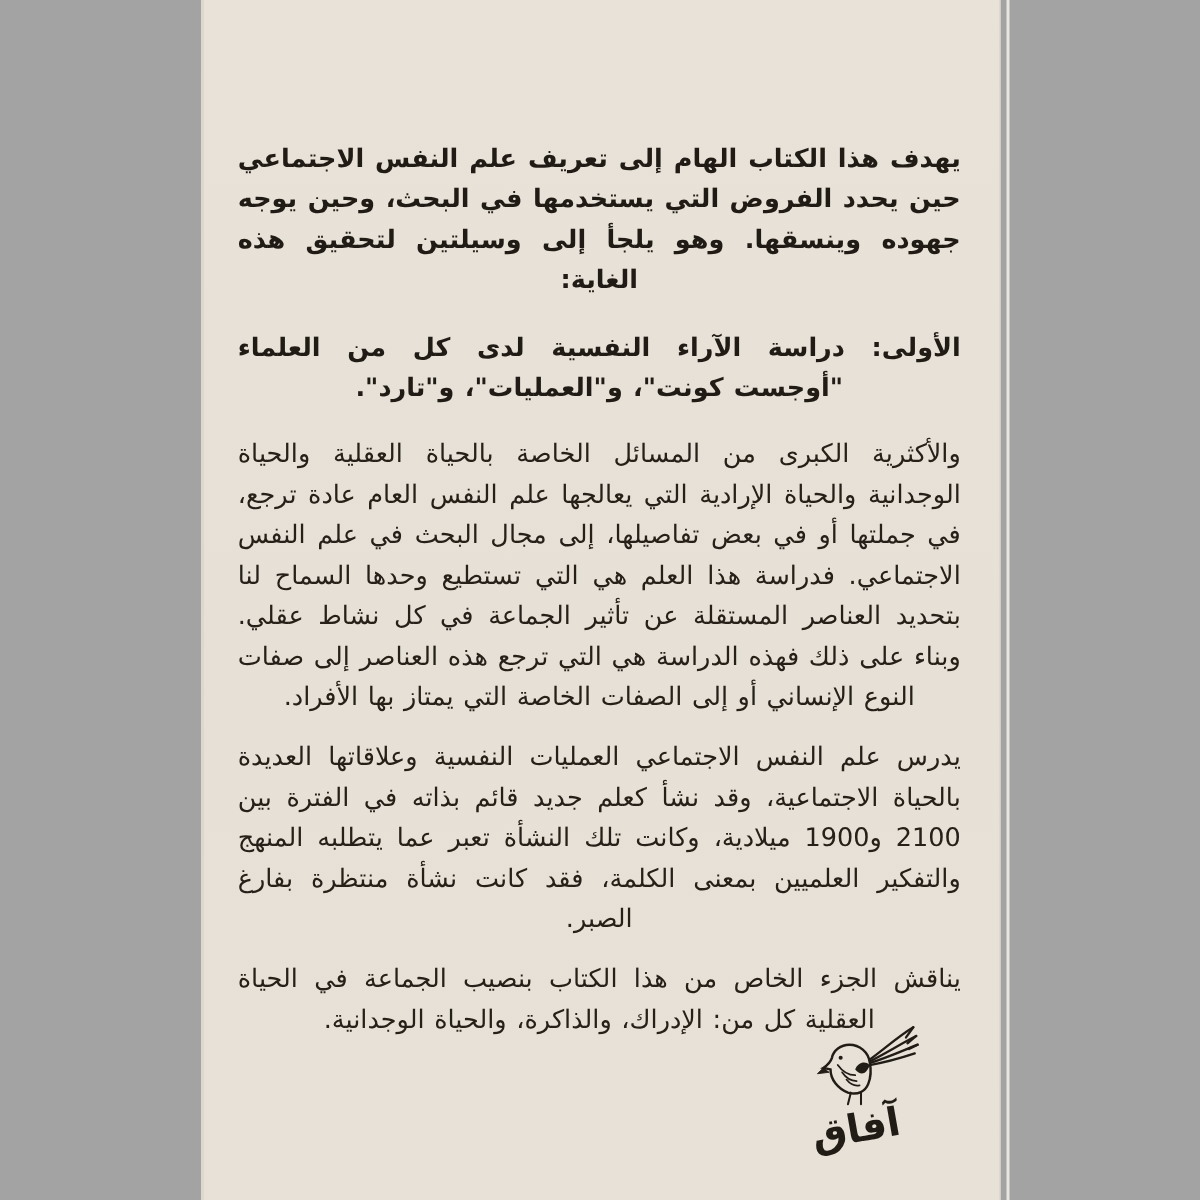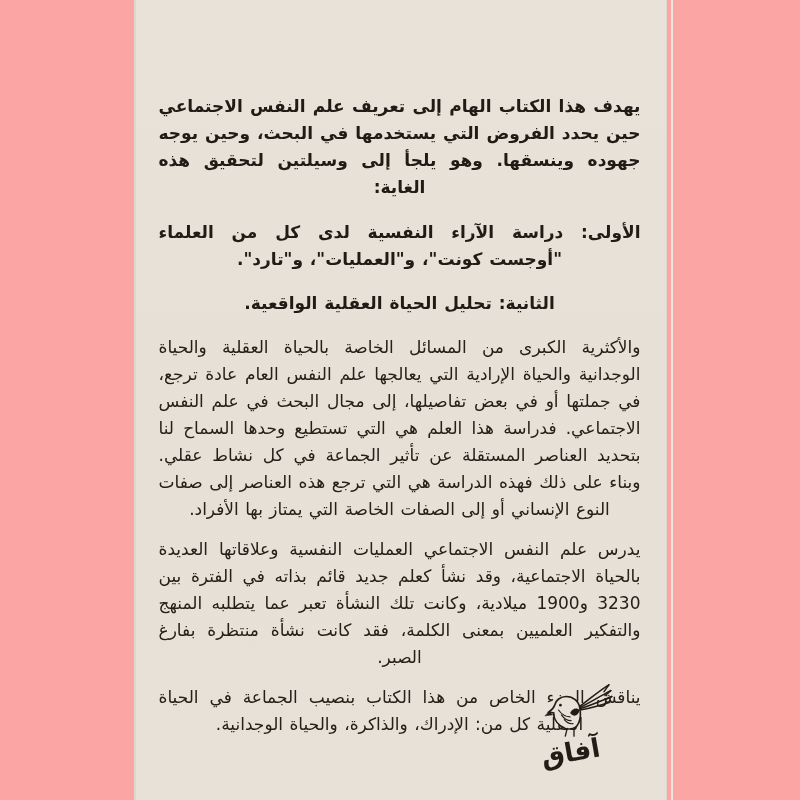--- a/index.html
+++ b/index.html
@@ -7,21 +7,21 @@
     padding: 0;
     background: #fdfdfb;
     width: 800px;
     height: 800px;
     overflow: hidden;
     font-family: "DejaVu Sans", sans-serif;
   }
   .scan-wrap {
     width: 800px;
     height: 800px;
-    background: #fca5a5;
+    background: #a3a3a3;
   }
   .page {
     position: relative;
     width: 533px;
     height: 800px;
     margin: 0 auto;
     background: #e7e1d8;
     background-image: linear-gradient(180deg, #e8e2d9 0%, #e6e0d7 55%, #e7e1d7 100%);
     border-left: 2px solid #ddd7ce;
     border-right: 1px solid #ded8cf;
@@ -74,25 +74,24 @@
 <body>
 
 <div class="scan-wrap">
   <div class="page">
 
     <div class="text-block">
       <p class="para bold space-after">يهدف هذا الكتاب الهام إلى تعريف علم النفس الاجتماعي حين يحدد الفروض التي يستخدمها في البحث، وحين يوجه جهوده وينسقها. وهو يلجأ إلى وسيلتين لتحقيق هذه الغاية:</p>
 
       <p class="para bold">الأولى: دراسة الآراء النفسية لدى كل من العلماء "أوجست كونت"، و"العمليات"، و"تارد".</p>
 
-      <p class="para bold">الثانية: تحليل الحياة العقلية الواقعية.</p>
 
       <p class="para">والأكثرية الكبرى من المسائل الخاصة بالحياة العقلية والحياة الوجدانية والحياة الإرادية التي يعالجها علم النفس العام عادة ترجع، في جملتها أو في بعض تفاصيلها، إلى مجال البحث في علم النفس الاجتماعي. فدراسة هذا العلم هي التي تستطيع وحدها السماح لنا بتحديد العناصر المستقلة عن تأثير الجماعة في كل نشاط عقلي. وبناء على ذلك فهذه الدراسة هي التي ترجع هذه العناصر إلى صفات النوع الإنساني أو إلى الصفات الخاصة التي يمتاز بها الأفراد.</p>
 
-      <p class="para">يدرس علم النفس الاجتماعي العمليات النفسية وعلاقاتها العديدة بالحياة الاجتماعية، وقد نشأ كعلم جديد قائم بذاته في الفترة بين 3230 و1900 ميلادية، وكانت تلك النشأة تعبر عما يتطلبه المنهج والتفكير العلميين بمعنى الكلمة، فقد كانت نشأة منتظرة بفارغ الصبر.</p>
+      <p class="para">يدرس علم النفس الاجتماعي العمليات النفسية وعلاقاتها العديدة بالحياة الاجتماعية، وقد نشأ كعلم جديد قائم بذاته في الفترة بين 2100 و1900 ميلادية، وكانت تلك النشأة تعبر عما يتطلبه المنهج والتفكير العلميين بمعنى الكلمة، فقد كانت نشأة منتظرة بفارغ الصبر.</p>
 
       <p class="para">يناقش الجزء الخاص من هذا الكتاب بنصيب الجماعة في الحياة العقلية كل من: الإدراك، والذاكرة، والحياة الوجدانية.</p>
     </div>
 
     <div class="publisher-logo">
       <svg viewBox="0 0 80 95" xmlns="http://www.w3.org/2000/svg">
 
         <g stroke="#221c16" stroke-width="1.6" fill="none" stroke-linecap="round">
           <path d="M45,28 C56,20 66,11 76,5"></path>
           <path d="M45,29 C57,23 68,16 78,11"></path>

